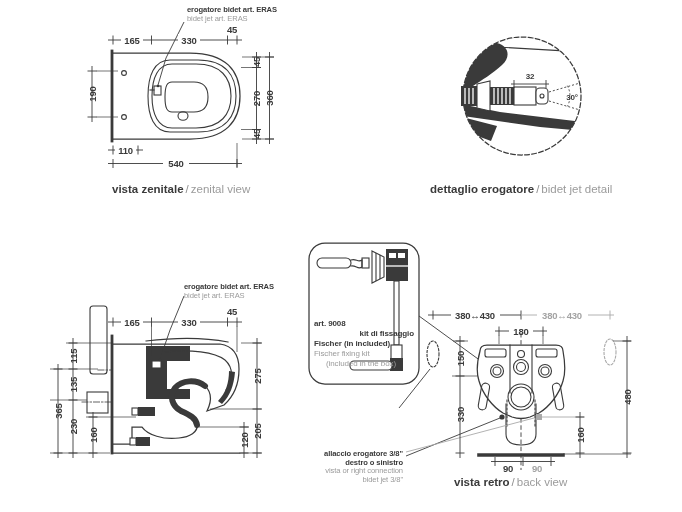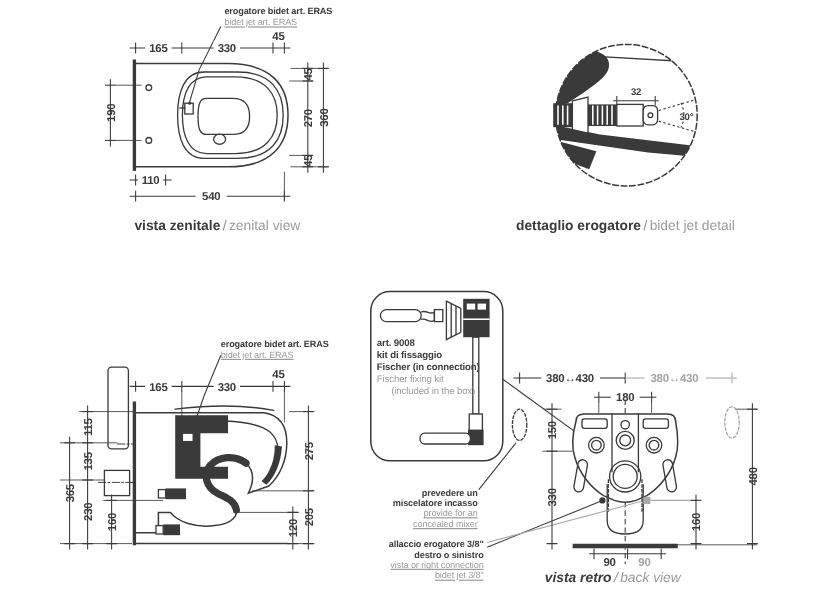--- a/index.html
+++ b/index.html
@@ -25,23 +25,23 @@
   .wln    {stroke:#fff;stroke-width:1.3;fill:none;}
 
   
   text.dim{font:bold 9.5px "Liberation Sans",sans-serif;fill:#3a3a3a;letter-spacing:-0.2px;}
   text.dim.gr{fill:#a3a3a3;}
   text.dim.sm{font-size:8px;}
 
   
   .note{position:absolute;font-size:7.6px;line-height:8.6px;letter-spacing:-0.1px;}
   .note .b{font-weight:bold;color:#3a3a3a;}
-  .note .g{color:#9b9b9b;text-decoration:underline;}
+  .note .g{color:#9b9b9b;}
   .note.right{text-align:right;}
-  .kitnote{position:absolute;font-size:8px;line-height:10px;letter-spacing:-0.1px;}
+  .kitnote{position:absolute;font-size:8px;line-height:10px;letter-spacing:-0.1px;margin-top:38px;}
   .vlabel{position:absolute;font-size:11.5px;white-space:nowrap;}
   .vlabel .it{font-weight:bold;color:#3a3a3a;}
   .vlabel .sep{color:#8d8d8d;padding:0 2px;}
   .vlabel .en{color:#9b9b9b;}
 </style>
 </head>
 <body>
 
 <div class="stage">
 
@@ -333,46 +333,40 @@
   <div class="g">bidet jet art. ERAS</div>
 </div>
 
 <div class="note" style="left:184px;top:283px;">
   <div class="b">erogatore bidet art. ERAS</div>
   <div class="g">bidet jet art. ERAS</div>
 </div>
 
 <div class="kitnote" style="left:314px;top:281px;width:100px;">
   <div class="b" style="font-weight:bold;color:#3a3a3a;">art. 9008</div>
-  <div style="font-weight:bold;color:#3a3a3a;">kit di fissaggio</div>
-  <div style="font-weight:bold;color:#3a3a3a;">Fischer (in connection)</div>
+  <div style="font-weight:bold;color:#3a3a3a;text-align:right;">kit di fissaggio</div>
+  <div style="font-weight:bold;color:#3a3a3a;">Fischer (in included)</div>
   <div style="color:#9b9b9b;">Fischer fixing kit</div>
   <div style="color:#9b9b9b;padding-left:12px;">(included in the box)</div>
 </div>
 
-<div class="note right" style="left:288px;top:407px;width:110px;">
-  <div class="b">prevedere un</div>
-  <div class="b">miscelatore incasso</div>
-  <div class="g">provide for an</div>
-  <div class="g">concealed mixer</div>
-</div>
 
 <div class="note right" style="left:293px;top:450px;width:110px;">
   <div class="b">allaccio erogatore 3/8"</div>
   <div class="b">destro o sinistro</div>
   <div class="g">vista or right connection</div>
   <div class="g">bidet jet 3/8"</div>
 </div>
 
 <div class="vlabel" style="left:112px;top:183px;">
   <span class="it">vista zenitale</span><span class="sep">/</span><span class="en">zenital view</span>
 </div>
 
 <div class="vlabel" style="left:430px;top:183px;">
   <span class="it">dettaglio erogatore</span><span class="sep">/</span><span class="en">bidet jet detail</span>
 </div>
 
 
-<div class="vlabel" style="left:454px;top:476px;font-style:italic;">
+<div class="vlabel" style="left:454px;top:476px;">
   <span class="it">vista retro</span><span class="sep">/</span><span class="en">back view</span>
 </div>
 
 </div>
 
 </body></html>

